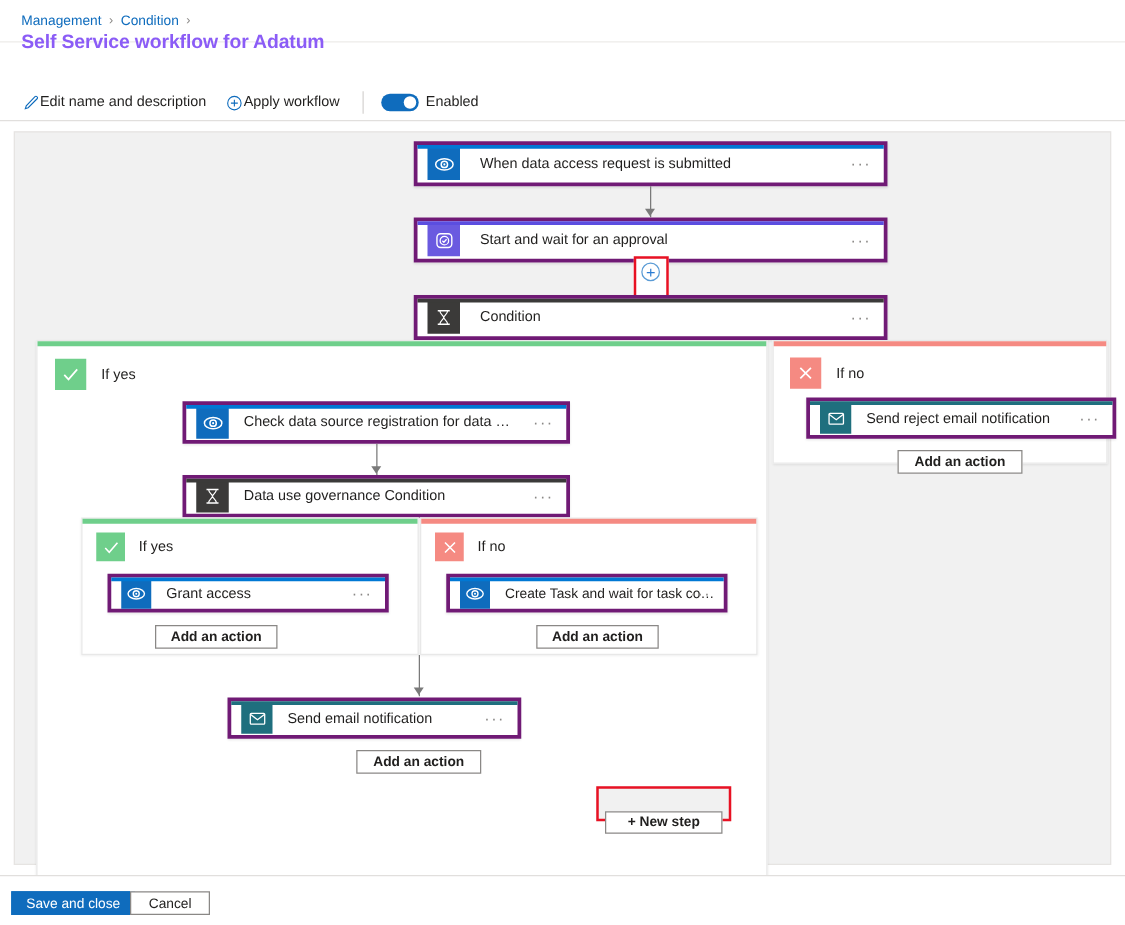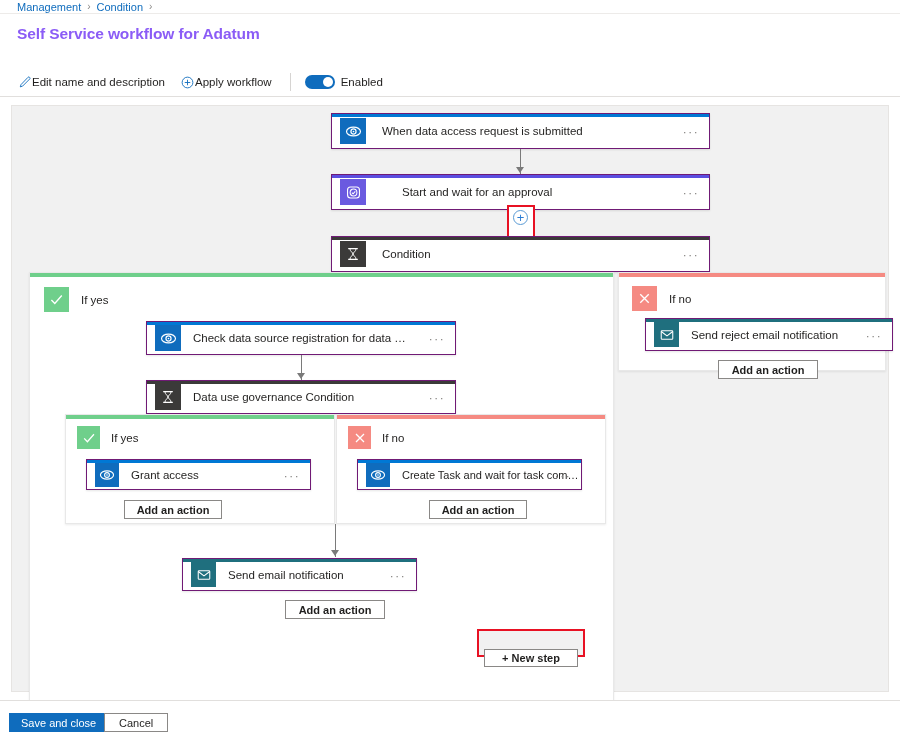--- a/index.html
+++ b/index.html
@@ -8,21 +8,21 @@
     width: 900px; height: 740px;
     background: #ffffff;
     font-family: "Liberation Sans", sans-serif;
     color: #201f1e;
     overflow: hidden;
   }
   #app { position: relative; width: 900px; height: 740px; background: #fff; }
 
   
   .breadcrumb {
-    position: absolute; left: 0; top: 0; width: 900px; height: 14px;
+    position: absolute; left: 0; top: 0; width: 900px; height: 34px;
     display: flex; align-items: center; padding-left: 17px;
     font-size: 11px; background: #fff;
     border-bottom: 1px solid #edebe9;
   }
   .crumb { color: #0f6cbd; cursor: pointer; }
   .crumb-sep { color: #8a8886; margin: 0 6px; font-size: 10px; }
 
   
   .page-title {
     position: absolute; left: 17px; top: 25px;
@@ -57,21 +57,21 @@
   .canvas {
     position: absolute; left: 11px; top: 105px;
     width: 878px; height: 587px;
     background: #f1f1f1; border: 1px solid #e6e4e2;
   }
 
   
   .node {
     position: absolute;
     background: #ffffff;
-    border: 1px solid #701a75;
+    border: 3px solid #701a75;
     box-shadow: 0 1px 2px rgba(0,0,0,0.10);
     display: flex; align-items: center;
     cursor: pointer;
   }
   .node .accent {
     position: absolute; left: 0; top: 0; height: 3px; width: 100%;
   }
   .node .icon-box {
     width: 26px; height: 26px; margin-left: 8px;
     display: flex; align-items: center; justify-content: center;
@@ -209,21 +209,21 @@
           <circle cx="10" cy="10" r="1" fill="#fff"></circle>
         </svg>
       </div>
       <div class="node-title">When data access request is submitted</div>
       <div class="ellipsis">···</div>
     </div>
 
     <div class="conn" style="left:508px; top:43px; height:25px;"></div>
     <div class="arrowhead" style="left:504px; top:61px;"></div>
 
-    <div class="node" style="left:319px; top:68px; width:379px; height:36px;gap:20px;">
+    <div class="node" style="left:319px; top:68px; width:379px; height:36px;">
       <div class="accent" style="background:#5b4ee0;"></div>
       <div class="icon-box" style="background:#6a5ae0;">
         <svg width="17" height="17" viewBox="0 0 20 20">
           <rect x="3" y="3.5" width="14" height="13" rx="3.5" fill="none" stroke="#fff" stroke-width="1.3"></rect>
           <circle cx="10" cy="10" r="4" fill="none" stroke="#fff" stroke-width="1.2"></circle>
           <path d="M8.1 10.1l1.4 1.4 2.6-2.8" fill="none" stroke="#fff" stroke-width="1.2"></path>
         </svg>
       </div>
       <div class="node-title">Start and wait for an approval</div>
       <div class="ellipsis">···</div>

